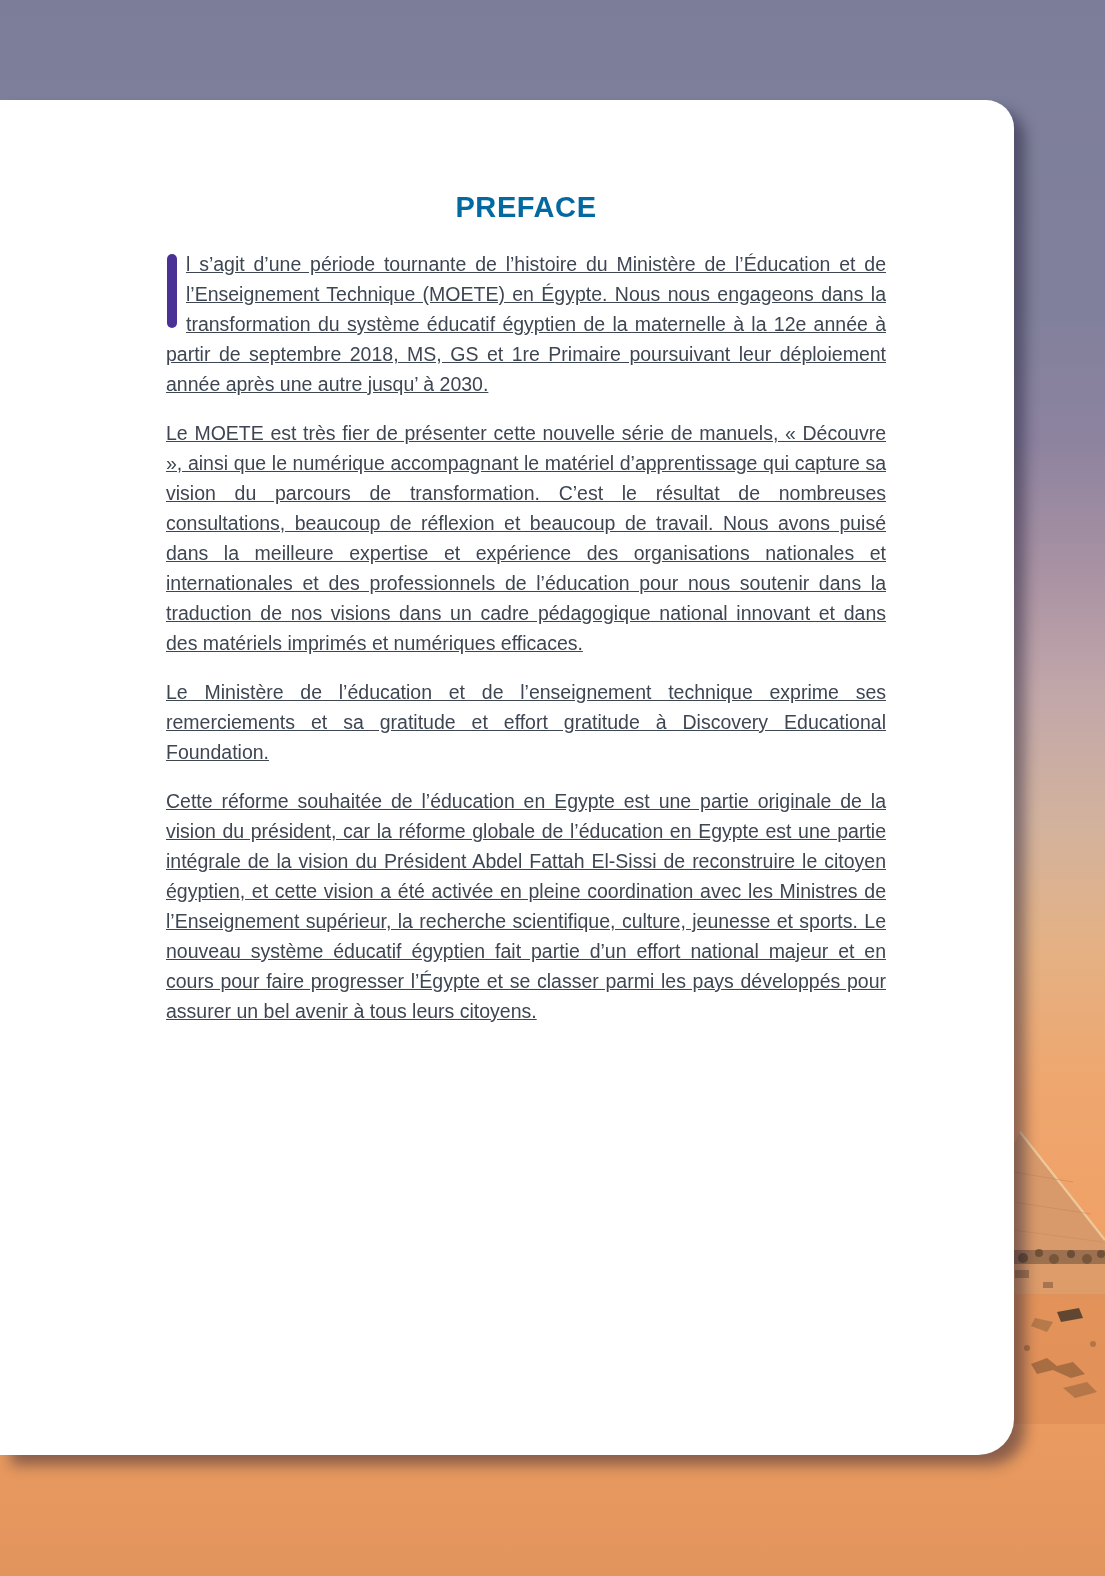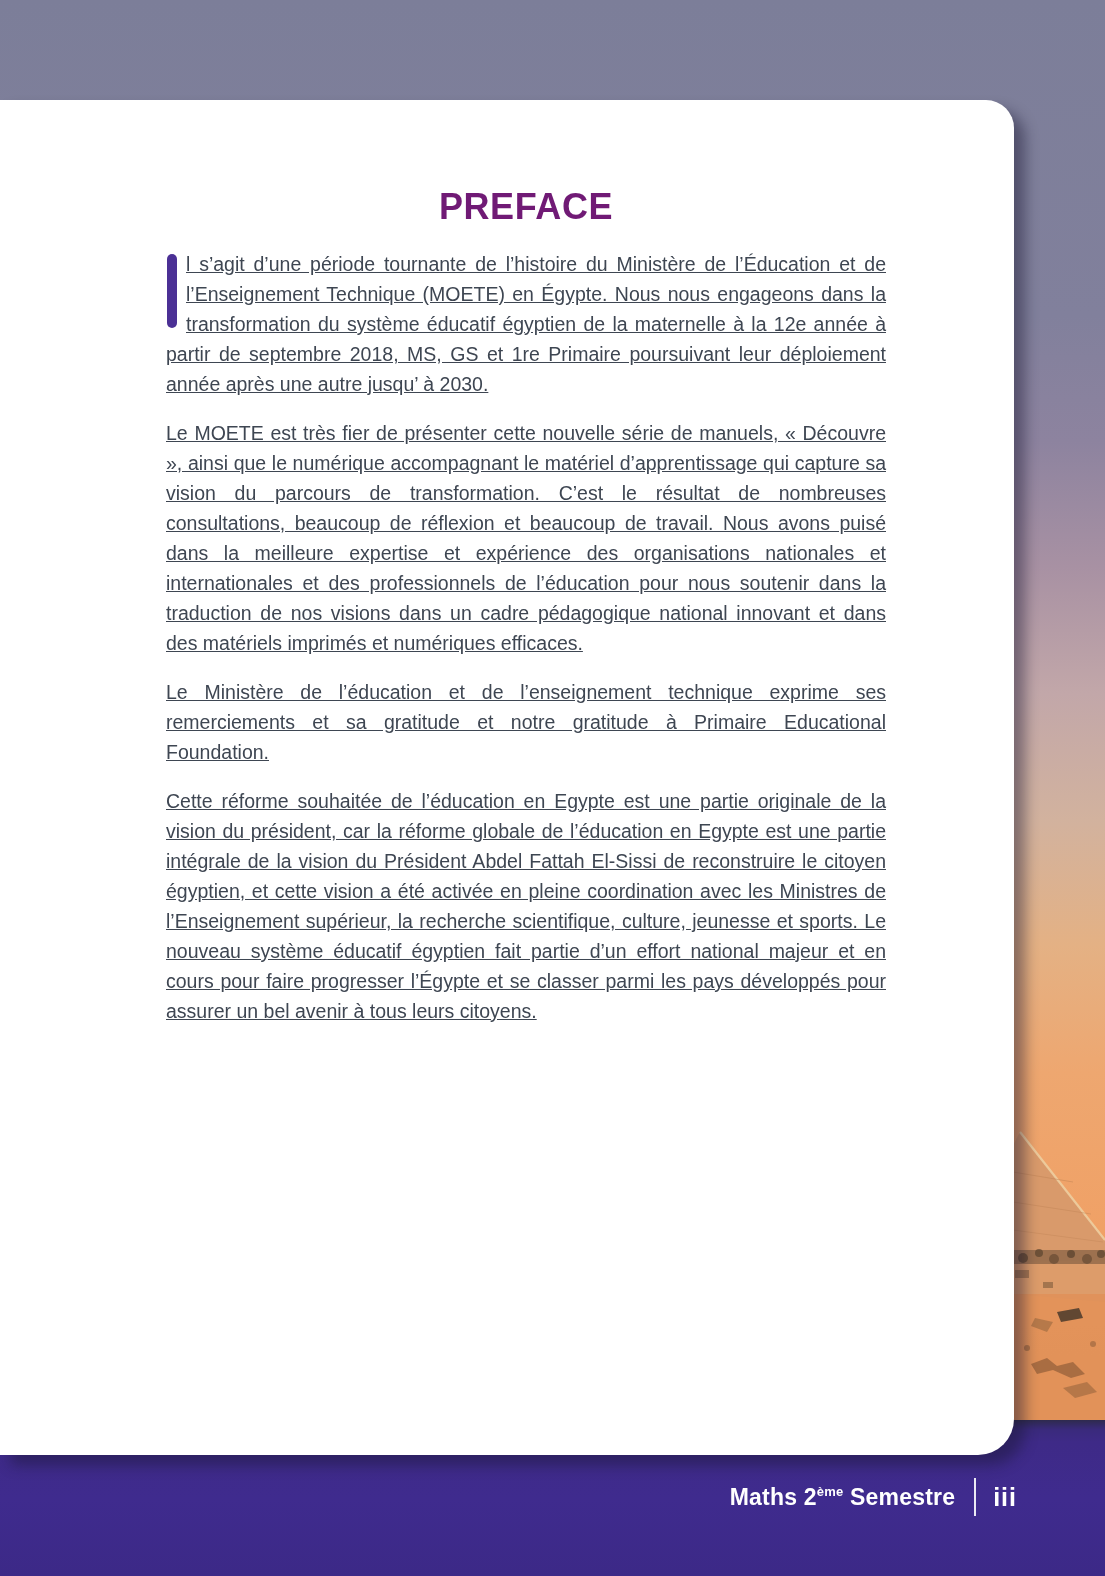--- a/index.html
+++ b/index.html
@@ -98,22 +98,22 @@
     top: 92px;
     width: 720px;
     color: #3e4652;
     font-size: 19.5px;
     line-height: 30px;
     text-align: justify;
   }
 
   .page-title {
     text-align: center;
-    color: #701a75;
-    font-size: 36px;
+    color: #0369a1;
+    font-size: 29px;
     font-weight: bold;
     letter-spacing: 0.6px;
     line-height: 30px;
     margin-bottom: 27px;
   }
 
   .content p { margin-bottom: 19px; text-decoration: underline; }
   .content p:last-child { margin-bottom: 5px; }
 
   .dropcap-bar {
@@ -154,31 +154,24 @@
 
     <rect x="0" y="182" width="92" height="130" fill="#e09058" opacity="0.85"></rect>
     <polygon points="44,200 66,196 70,206 48,210" fill="#4a3a2c" opacity="0.85"></polygon>
     <polygon points="22,206 40,210 34,220 18,214" fill="#8a5f3a" opacity="0.5"></polygon>
     <path d="M18 252 L34 246 L44 254 L60 250 L72 262 L58 266 L40 258 L24 262 Z" fill="#7a4f30" opacity="0.55"></path>
     <path d="M50 276 L74 270 L84 280 L62 286 Z" fill="#8a5c38" opacity="0.5"></path>
     <circle cx="14" cy="236" r="3" fill="#7a5234" opacity="0.5"></circle>
     <circle cx="80" cy="232" r="3" fill="#7a5234" opacity="0.45"></circle>
   </svg>
 
-  <div class="footer-band">
-    <div class="footer-row">
-      <span class="footer-title"><span>Maths 2</span><sup>ème</sup><span> Semestre</span></span>
-      <span class="footer-divider"></span>
-      <span class="footer-page-number">iii</span>
-    </div>
-  </div>
 
   <div class="card">
     <div class="content">
       <div class="page-title">PREFACE</div>
       <p><span class="dropcap-bar"></span><span>l s’agit d’une période tournante de l’histoire du Ministère de l’Éducation et de l’Enseignement Technique (MOETE) en Égypte. Nous nous engageons dans la transformation du système éducatif égyptien de la maternelle à la 12e année à partir de septembre 2018, MS, GS et 1re Primaire poursuivant leur déploiement année après une autre jusqu’ à 2030.</span></p>
       <p>Le MOETE est très fier de présenter cette nouvelle série de manuels, « Découvre », ainsi que le numérique accompagnant le matériel d’apprentissage qui capture sa vision du parcours de transformation. C’est le résultat de nombreuses consultations, beaucoup de réflexion et beaucoup de travail. Nous avons puisé dans la meilleure expertise et expérience des organisations nationales et internationales et des professionnels de l’éducation pour nous soutenir dans la traduction de nos visions dans un cadre pédagogique national innovant et dans des matériels imprimés et numériques efficaces.</p>
-      <p>Le Ministère de l’éducation et de l’enseignement technique exprime ses remerciements et sa gratitude et notre gratitude à Primaire Educational Foundation.</p>
+      <p>Le Ministère de l’éducation et de l’enseignement technique exprime ses remerciements et sa gratitude et effort gratitude à Discovery Educational Foundation.</p>
       <p>Cette réforme souhaitée de l’éducation en Egypte est une partie originale de la vision du président, car la réforme globale de l’éducation en Egypte est une partie intégrale de la vision du Président Abdel Fattah El-Sissi de reconstruire le citoyen égyptien, et cette vision a été activée en pleine coordination avec les Ministres de l’Enseignement supérieur, la recherche scientifique, culture, jeunesse et sports. Le nouveau système éducatif égyptien fait partie d’un effort national majeur et en cours pour faire progresser l’Égypte et se classer parmi les pays développés pour assurer un bel avenir à tous leurs citoyens.</p>
     </div>
   </div>
 
 </div>
 
 </body></html>

